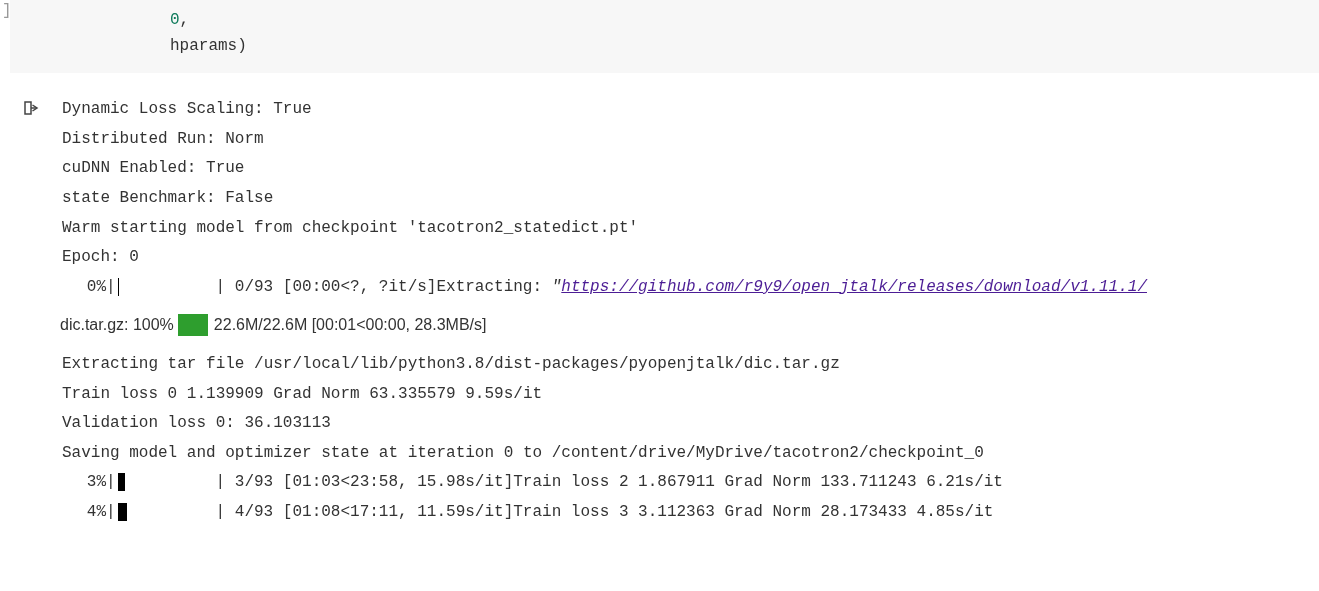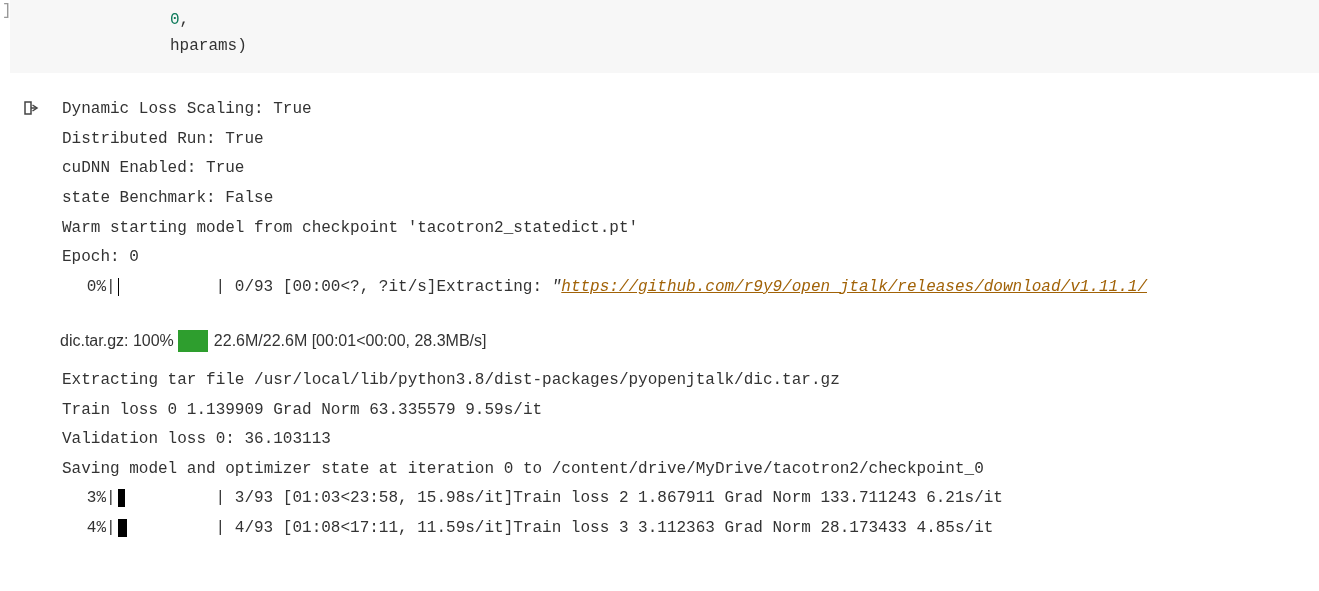--- a/index.html
+++ b/index.html
@@ -8,23 +8,23 @@
 .code-line { font-family: "Courier New", monospace; font-size: 16px; line-height: 1.6; white-space: pre; padding-left: 160px; color: #333; }
 .code-num { color: #0d7a5a; }
 .code-str { color: #a31515; }
 .code-plain { color: #333; }
 .output-block { margin-top: 12px; }
 .gutter { display: flex; align-items: flex-start; }
 .cell-indicator { width: 44px; display: flex; justify-content: center; padding-top: 14px; padding-left: 18px; }
 .arrow-svg { width: 18px; height: 18px; color: #444; }
 .output-body { flex: 1; font-family: "Courier New", monospace; font-size: 16px; line-height: 1.85; color: #333; padding-top: 10px; padding-left: 18px; overflow-x: hidden; }
 .mono-line { white-space: pre; }
-.url-link { color: #a16207; text-decoration: underline; font-style: italic; }
+.url-link { color: #4c1d95; text-decoration: underline; font-style: italic; }
 .tq-pre { font-style: italic; color: #333; }
-.dl-row { font-family: Arial, sans-serif; font-size: 16px; margin: 24px 0 10px -2px; display: flex; align-items: center; }
+.dl-row { font-family: Arial, sans-serif; font-size: 16px; margin: 8px 0 10px -2px; display: flex; align-items: center; }
 .dl-label { font-weight: 400; }
 .dl-bar-full { width: 30px; height: 22px; background: #2e9e2e; margin: 0 6px 0 4px; display: inline-block; }
 .dl-stats { font-weight: 400; text-align: center; }
 .progress-pct { display: inline-block; width: 44px; text-align: right; }
 .progress-track { display: inline-block; width: 96px; height: 18px; position: relative; vertical-align: middle; margin: 0 2px; }
 .progress-fill { position: absolute; left: 0; top: 0; height: 100%; background: #000; }
 .progress-stats { white-space: pre; }
 .edge-glyph { position: absolute; left: 0; top: 0; font-family: "Courier New", monospace; font-size: 16px; color: #999; padding: 2px; }
 </style>
 </head>
@@ -40,21 +40,21 @@
 <div class="output-block gutter">
   <div class="cell-indicator">
     <svg class="arrow-svg" viewBox="0 0 24 24" fill="none" stroke="currentColor" stroke-width="2">
       <rect x="4" y="4" width="8" height="16" stroke="currentColor" fill="none"></rect>
       <path d="M14 8 L20 12 L14 16" stroke="currentColor" fill="none"></path>
       <line x1="12" y1="12" x2="19" y2="12" stroke="currentColor"></line>
     </svg>
   </div>
   <div class="output-body">
     <div class="mono-line">Dynamic Loss Scaling: True</div>
-    <div class="mono-line">Distributed Run: True</div>
+    <div class="mono-line">Distributed Run: Norm</div>
     <div class="mono-line">cuDNN Enabled: True</div>
     <div class="mono-line">state Benchmark: False</div>
     <div class="mono-line">Warm starting model from checkpoint 'tacotron2_statedict.pt'</div>
     <div class="mono-line">Epoch: 0</div>
 
     <div class="mono-line"><span class="progress-pct">  0%</span>|<span class="progress-track"><span class="progress-fill" style="width:1px"></span></span><span class="progress-stats">| 0/93 [00:00&lt;?, ?it/s]</span><span>Extracting: </span><span class="tq-pre">"</span><a href="#" class="url-link">https://github.com/r9y9/open_jtalk/releases/download/v1.11.1/</a></div>
 
     <div class="dl-row">
       <span class="dl-label">dic.tar.gz: 100%</span>
       <span class="dl-bar-full"></span>

